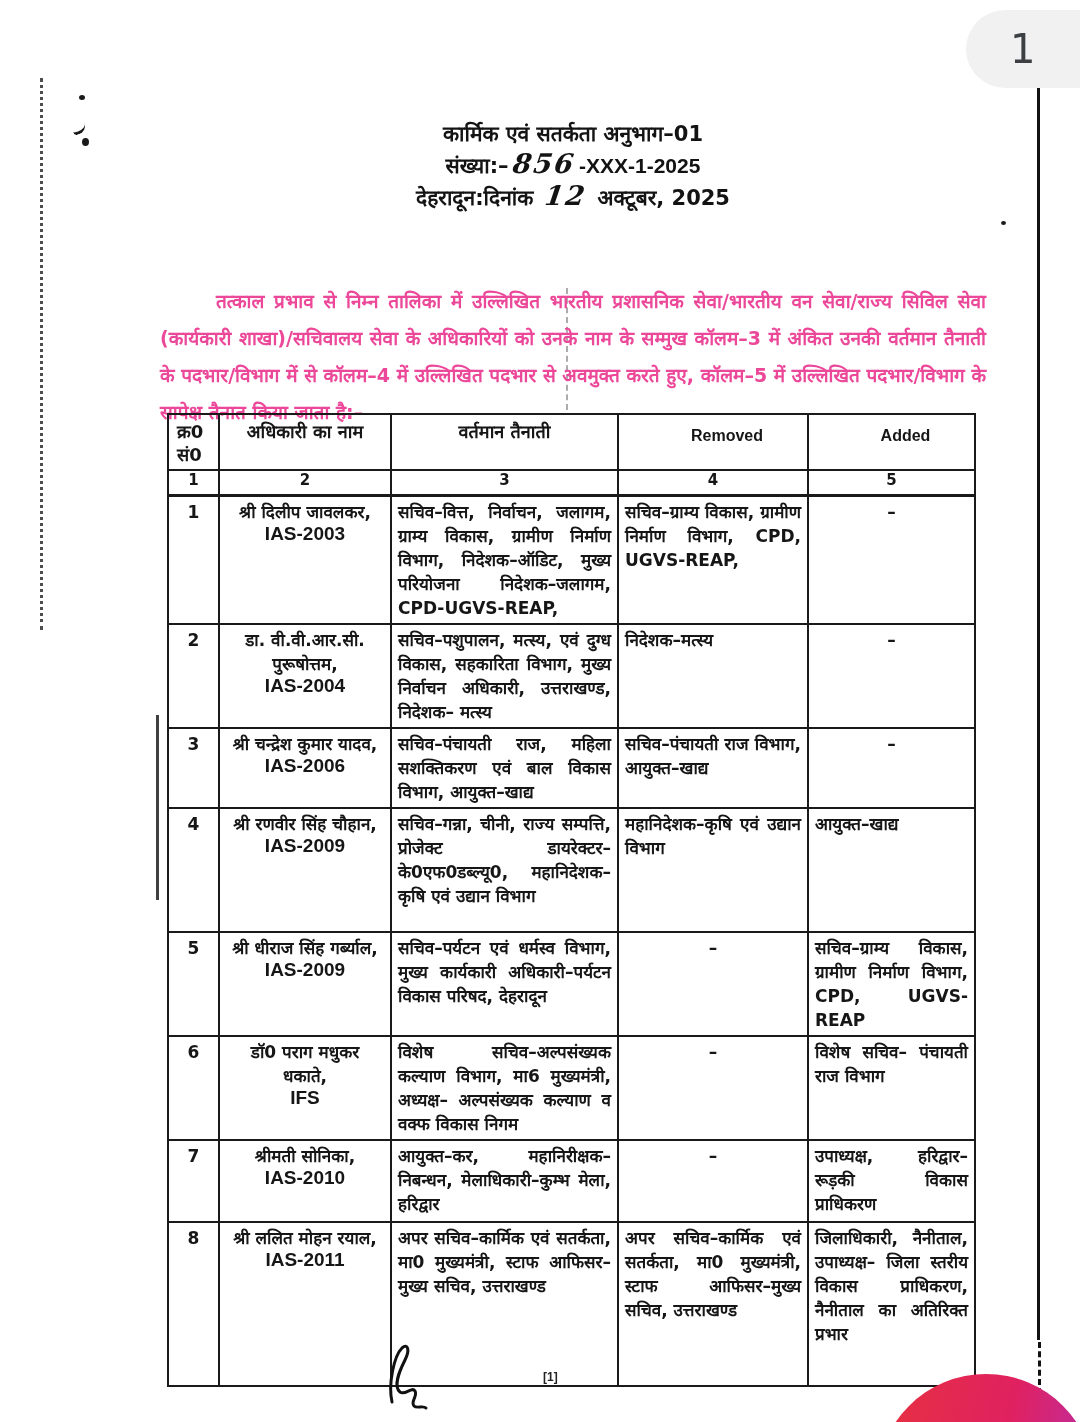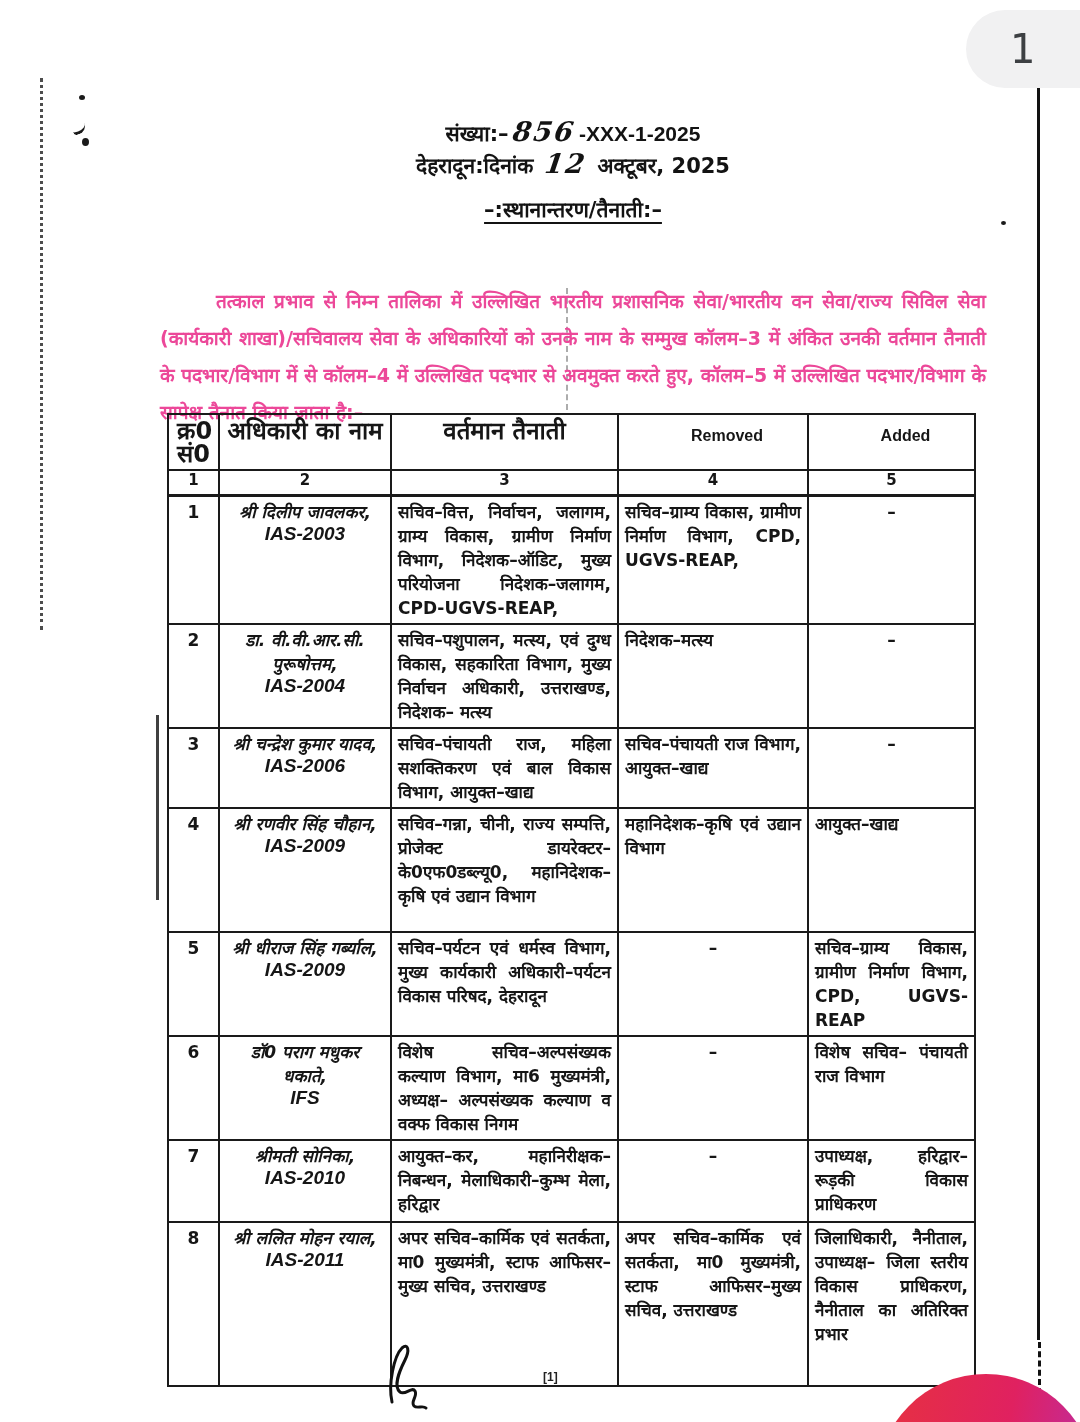--- a/index.html
+++ b/index.html
@@ -56,27 +56,27 @@
     position:absolute;left:167px;top:413px;width:807px;
     border-collapse:collapse;table-layout:fixed;
   }
   table.order th,table.order td{
     border:2px solid #1a1a1a;vertical-align:top;
     padding:3px 6px;box-sizing:border-box;
     font-size:17px;line-height:24px;font-weight:bold;color:#161616;
     overflow:hidden;
   }
   tr.head-row{height:49px;}
-  tr.head-row th{text-align:center;font-size:24px;line-height:23px;padding-top:5px;}
+  tr.head-row th{text-align:center;font-size:18px;line-height:23px;padding-top:5px;}
   tr.head-row th.latin-head{font-family:"Liberation Sans","DejaVu Sans",sans-serif;font-size:16px;padding-top:9px;padding-left:34px;}
   tr.head-row th.sno-head{text-align:left;padding-left:8px;}
   tr.num-row{height:25px;}
   tr.num-row td{text-align:center;font-size:15px;line-height:17px;padding:1px;border-bottom-width:3px;}
   td.sno-cell{text-align:center;font-size:16px;}
-  td.name-cell{text-align:center;font-style:italic;}
+  td.name-cell{text-align:center;}
   td.name-cell .cadre{font-family:"Liberation Sans","DejaVu Sans",sans-serif;font-size:19px;line-height:20px;}
   td.text-cell{text-align:justify;border-radius:21px;}
   td.dash{text-align:center;}
   tbody tr:nth-of-type(1){height:123px;}
   tbody tr:nth-of-type(2){height:99px;}
   tbody tr:nth-of-type(3){height:77px;}
   tbody tr:nth-of-type(4){height:124px;}
   tbody tr:nth-of-type(5){height:79px;}
   tbody tr:nth-of-type(6){height:97px;}
   tbody tr:nth-of-type(7){height:82px;}
@@ -100,30 +100,28 @@
 <div class="fold-line-dashes"></div>
 <div class="left-dots"></div>
 <div class="smudge-dot" style="left:79px;top:95px;width:6px;height:5px;"></div>
 <div class="smudge-curl"></div>
 <div class="smudge-dot" style="left:82px;top:138px;width:7px;height:8px;"></div>
 <div class="smudge-dot" style="left:1001px;top:221px;width:5px;height:4px;"></div>
 <div class="border-streak"></div>
 <div class="para-scratch"></div>
 
 <div class="doc-header">
+  <div>कार्मिक एवं सतर्कता अनुभाग–01</div>
   <div>
     <span>संख्या:–</span><span class="handwritten">856</span><span class="latin">-XXX-1-2025</span>
   </div>
   <div>
     <span>देहरादून:दिनांक</span>
     <span class="handwritten">12</span>
     <span>अक्टूबर, 2025</span>
-  </div>
-  <div class="subject-line">
-    <span>–:स्थानान्तरण/तैनाती:–</span>
   </div>
 </div>
 
 <p class="intro">तत्काल प्रभाव से निम्न तालिका में उल्लिखित भारतीय प्रशासनिक सेवा/भारतीय वन सेवा/राज्य सिविल सेवा (कार्यकारी शाखा)/सचिवालय सेवा के अधिकारियों को उनके नाम के सम्मुख कॉलम–3 में अंकित उनकी वर्तमान तैनाती के पदभार/विभाग में से कॉलम–4 में उल्लिखित पदभार से अवमुक्त करते हुए, कॉलम–5 में उल्लिखित पदभार/विभाग के सापेक्ष तैनात किया जाता है:–</p>
 
 <table class="order">
   <colgroup>
     <col style="width:51px">
       <col style="width:172px">
       <col style="width:227px">

